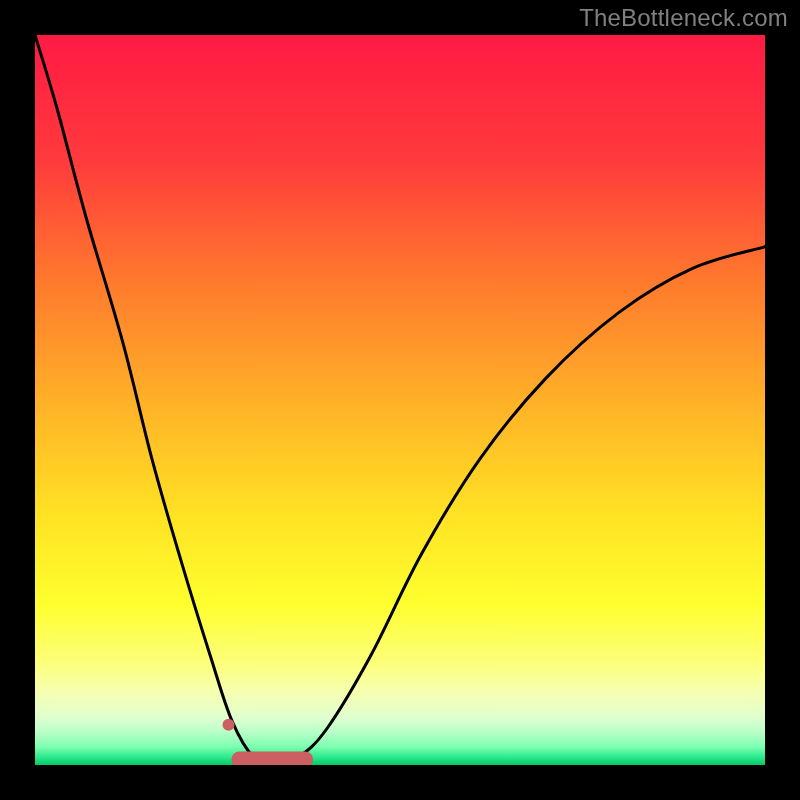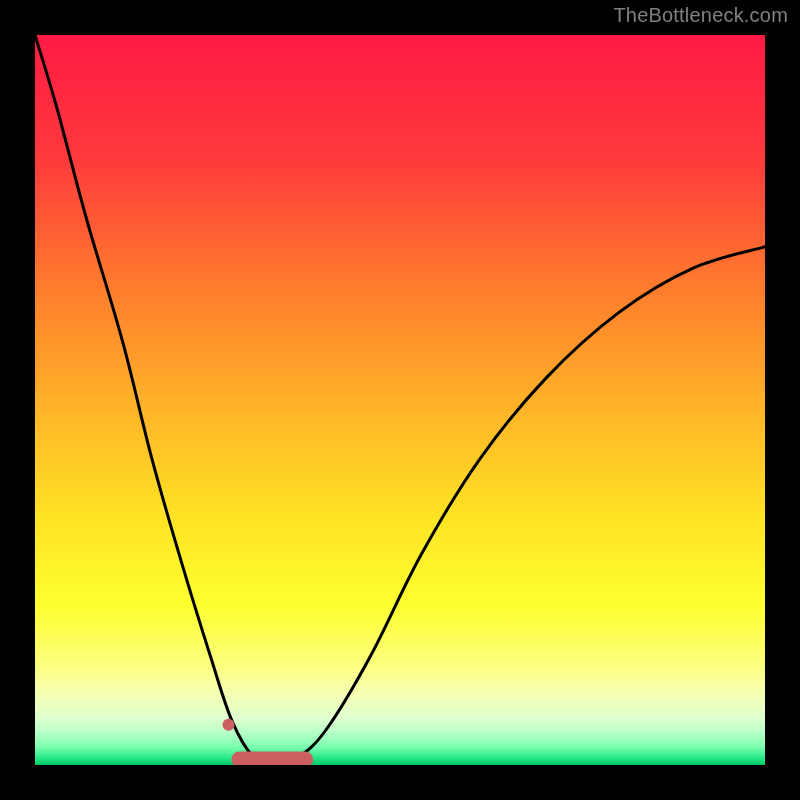--- a/index.html
+++ b/index.html
@@ -15,21 +15,21 @@
     position: relative;
     width: 800px;
     height: 800px;
     background: #000;
   }
   .watermark {
     position: absolute;
     top: 4px;
     right: 12px;
     color: #808080;
-    font-size: 20px;
+    font-size: 24px;
     font-weight: 500;
     letter-spacing: 0.2px;
     z-index: 10;
   }
   .plot-area {
     position: absolute;
     left: 35px;
     top: 35px;
     width: 730px;
     height: 730px;

